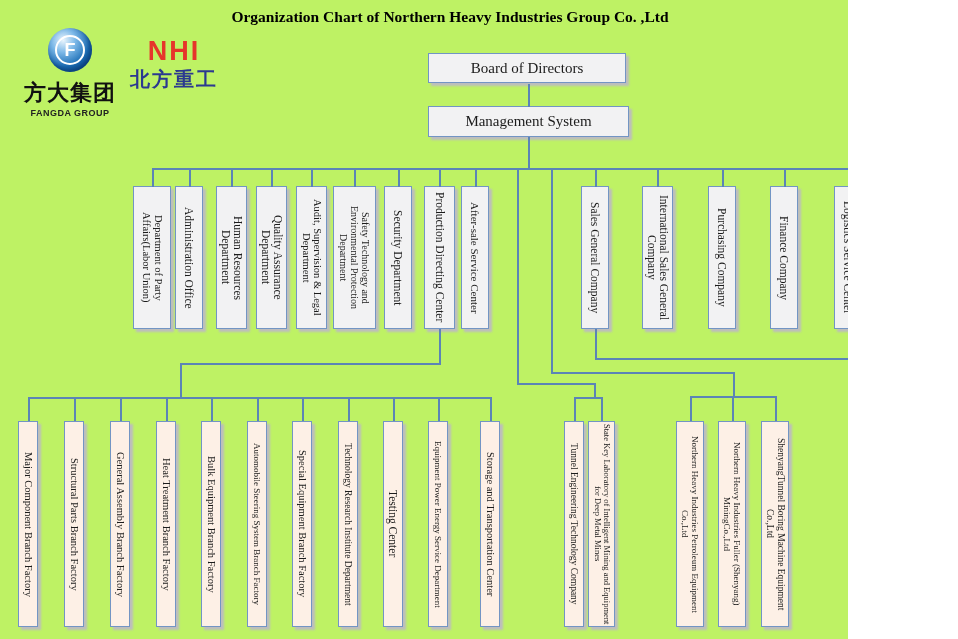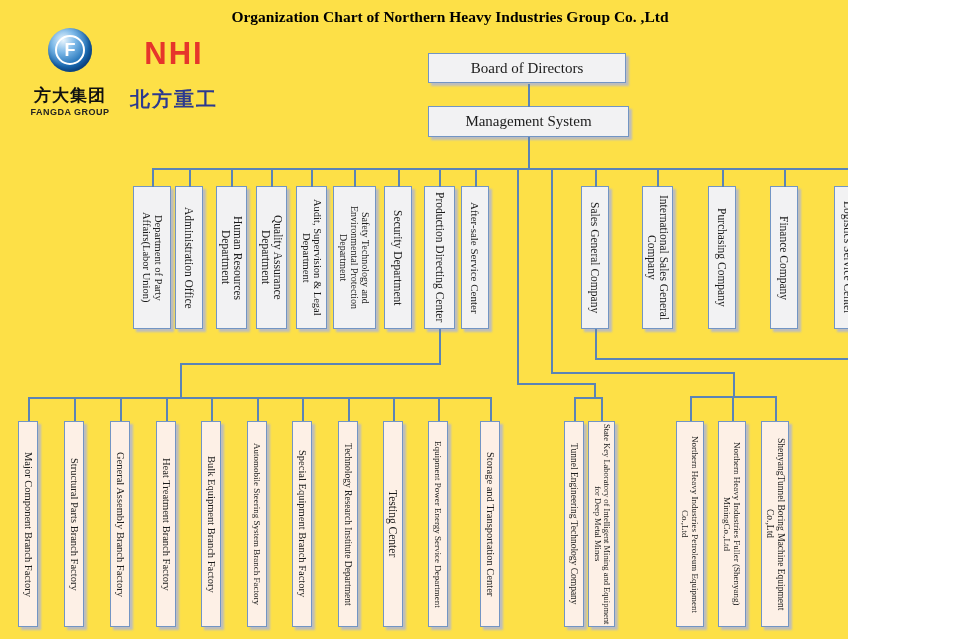--- a/index.html
+++ b/index.html
@@ -1,19 +1,19 @@
 <!DOCTYPE html>
 <html><head>
 <meta charset="utf-8">
 <style>
   * { margin:0; padding:0; box-sizing:border-box; }
   html,body { background:#ffffff; }
   #canvas {
     position:relative; width:848px; height:639px; overflow:hidden;
-    background:#fde047; font-family:"Liberation Serif", serif; color:#1b1b1b;
+    background:#bef264; font-family:"Liberation Serif", serif; color:#1b1b1b;
   }
 
   
   .title {
     position:absolute; top:8px; left:0; width:100%;
     text-align:center; padding-left:52px;
     font-size:15.5px; font-weight:bold; color:#000;
   }
 
   
@@ -23,25 +23,25 @@
     width:44px; height:44px; border-radius:50%; margin:0 auto;
     background:radial-gradient(circle at 35% 28%, #eaf5fd 0%, #7db9e8 28%, #1a6cb4 62%, #0a4a8f 100%);
     display:flex; align-items:center; justify-content:center;
     box-shadow:inset -2px -3px 5px rgba(0,30,80,.5);
   }
   .fangda-ring {
     width:30px; height:30px; border:2px solid #ffffff; border-radius:50%;
     display:flex; align-items:center; justify-content:center;
   }
   .fangda-f { color:#ffffff; font-family:"Liberation Sans",sans-serif; font-weight:bold; font-size:18px; line-height:1; }
-  .fangda-cn { font-size:17px; font-weight:bold; color:#111; letter-spacing:1px; margin-top:12px; font-family:"DejaVu Sans",sans-serif; }
+  .fangda-cn { font-size:22px; font-weight:bold; color:#111; letter-spacing:1px; margin-top:6px; font-family:"DejaVu Sans",sans-serif; }
   .fangda-en { font-size:9px; font-weight:bold; color:#222; letter-spacing:.5px; font-family:"Liberation Sans",sans-serif; }
   .nhi-col { text-align:center; padding-top:10px; }
-  .nhi-abbr { font-family:"Liberation Sans",sans-serif; font-weight:800; font-size:31px; line-height:1; letter-spacing:2px; }
-  .nhi-cn { font-size:20px; font-weight:bold; letter-spacing:2px; margin-top:17px; font-family:Liberation Mono, monospace; }
+  .nhi-abbr { font-family:"Liberation Sans",sans-serif; font-weight:800; font-size:27px; line-height:1; letter-spacing:2px; }
+  .nhi-cn { font-size:20px; font-weight:bold; letter-spacing:2px; margin-top:1px; font-family:Liberation Mono, monospace; }
 
   
   .box {
     position:absolute; background:#f2f2f3; border:1.4px solid #7295c4;
     box-shadow:3px 3px 2px #bdbdbd;
   }
   .hbox { display:flex; align-items:center; justify-content:center; font-size:15px; }
   .vbox { display:flex; justify-content:center; overflow:hidden; }
   .vtext {
     writing-mode:vertical-rl; text-orientation:mixed; text-align:center;

